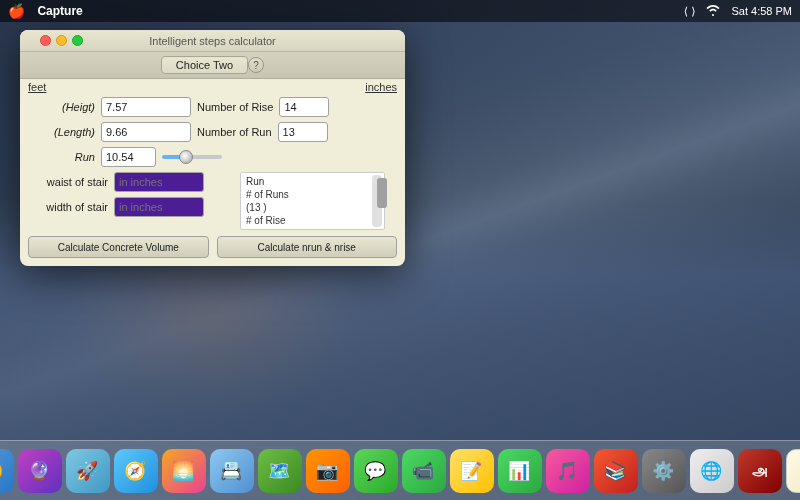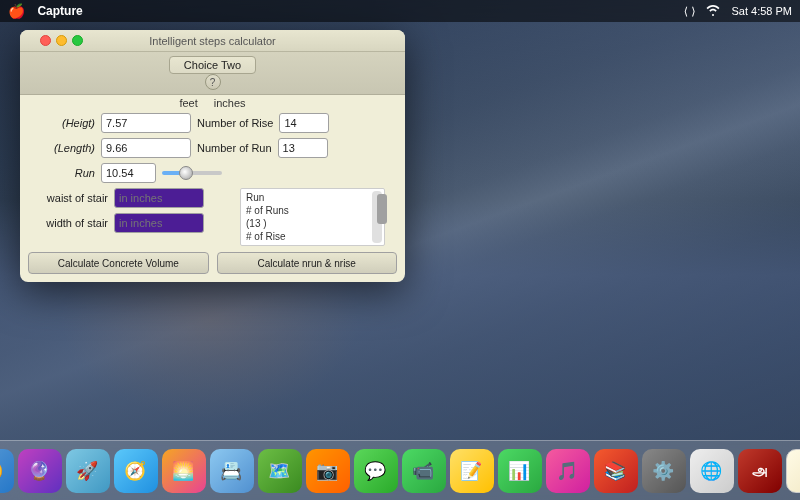--- a/index.html
+++ b/index.html
@@ -165,23 +165,22 @@
     .tl-red { background: #ff5f57; border: 1px solid #e0443e; }
     .tl-yellow { background: #febc2e; border: 1px solid #d49a0a; }
     .tl-green { background: #28c840; border: 1px solid #1aab29; }
 
     
     #tab-bar {
       background: linear-gradient(180deg, #d5d3be 0%, #c8c6b2 100%);
       border-bottom: 1px solid #b0ae9a;
       display: flex;
       align-items: center;
-      justify-content: flex-end;
+      justify-content: center;
       padding: 4px 8px;
-      flex-direction: column;
     }
 
     #tab-choice-two {
       background: linear-gradient(180deg, #e8e6d0 0%, #dddbc6 100%);
       border: 1px solid #a8a690;
       border-radius: 4px;
       padding: 2px 14px;
       font-size: 11px;
       color: #222;
       cursor: pointer;
@@ -197,25 +196,26 @@
       align-items: center;
       justify-content: center;
       font-size: 10px;
       color: #555;
       cursor: pointer;
     }
 
     
     #units-row {
       display: flex;
-      justify-content: center;
+      justify-content: space-between;
       padding: 2px 8px 0 8px;
       gap: 16px;
       font-size: 11px;
       color: #333;
+      text-decoration: underline;
     }
 
     
     #form-area {
       padding: 4px 10px 8px 10px;
     }
 
     .form-row {
       display: flex;
       align-items: center;

